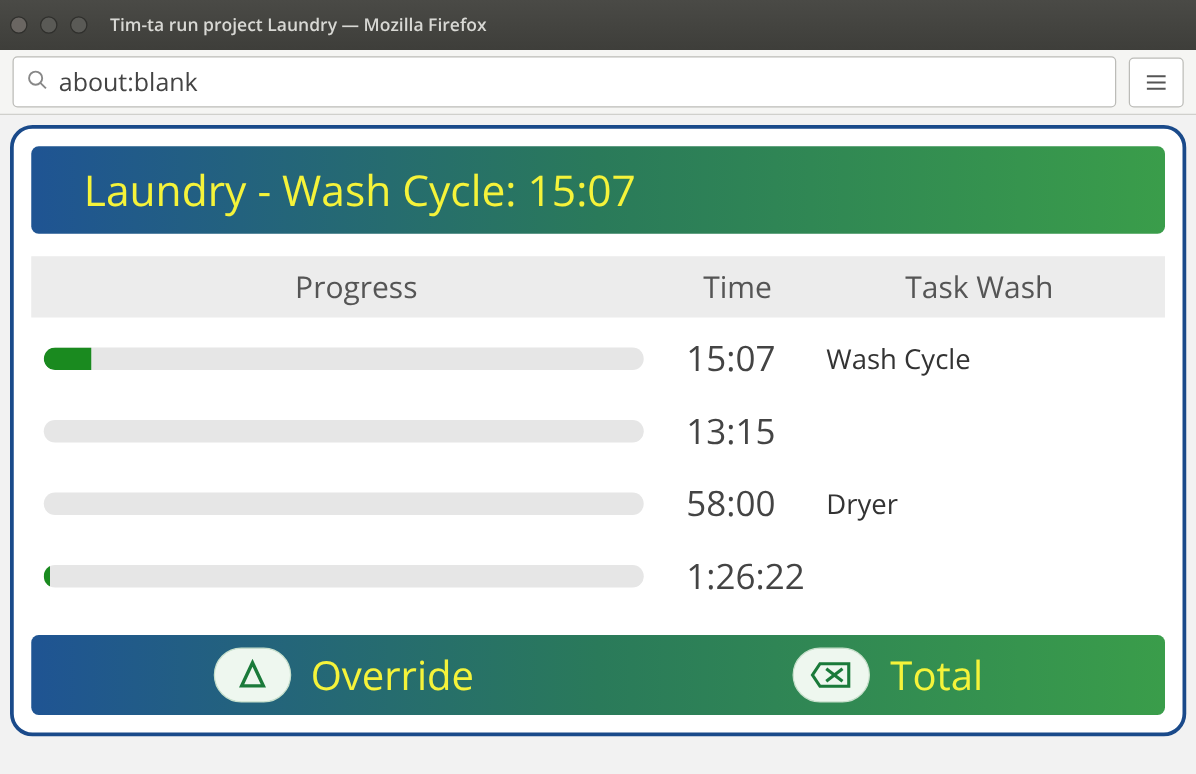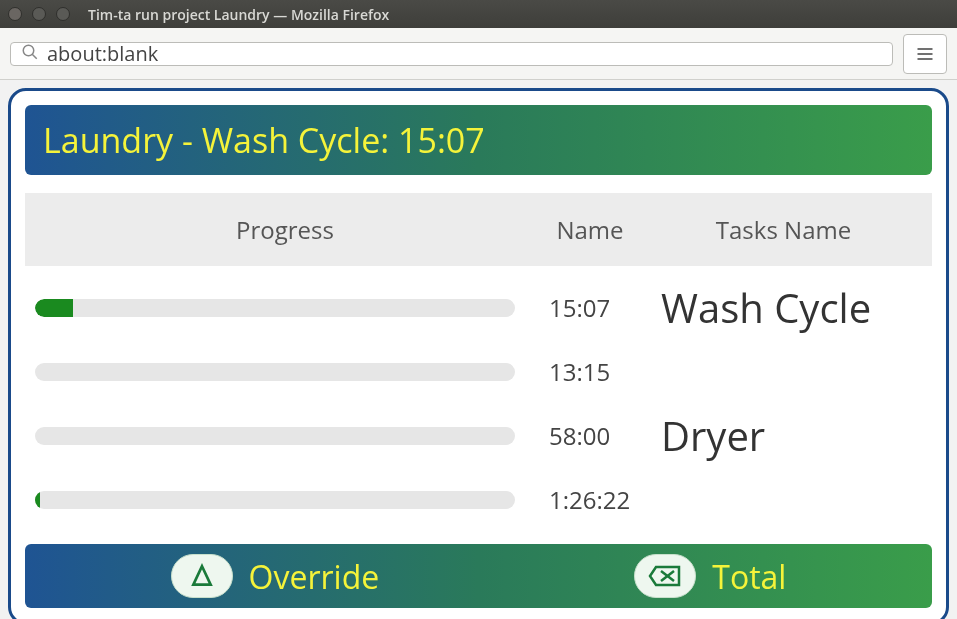--- a/index.html
+++ b/index.html
@@ -4,21 +4,21 @@
 <style>
   * { box-sizing: border-box; margin: 0; padding: 0; }
   body {
     font-family: "Open Sans", "Segoe UI", Arial, sans-serif;
     background: #f2f2f2;
     width: 957px;
     height: 619px;
     overflow: hidden;
   }
   .titlebar {
-    height: 28px;
+    height: 40px;
     background: linear-gradient(to bottom, #4a4a46, #3e3e3a);
     display: flex;
     align-items: center;
     padding: 0 8px;
     gap: 10px;
   }
   .tb-circle {
     width: 14px; height: 14px; border-radius: 50%;
     background: #5a5a56; border: 1px solid #2f2f2c;
     display: inline-block;
@@ -31,21 +31,21 @@
     height: 52px;
     background: #f5f5f3;
     border-bottom: 1px solid #d0d0cc;
     display: flex;
     align-items: center;
     padding: 6px 10px;
     gap: 10px;
   }
   .urlbar {
     flex: 1;
-    height: 24px;
+    height: 41px;
     background: #fff;
     border: 1px solid #bcbcb8;
     border-radius: 4px;
     display: flex;
     align-items: center;
     padding: 0 10px;
     gap: 8px;
     color: #444;
     font-size: 20px;
   }
@@ -70,41 +70,42 @@
   }
   .gradient-bar {
     background: linear-gradient(to right, #1f5493, #2a7a5a, #3a9d4a);
     border-radius: 6px;
     padding: 12px 18px;
   }
   .card-title {
     color: #f5f33a;
     font-size: 34px;
     font-weight: 400;
+    margin-left: 24px;
   }
   .table {
     margin-top: 18px;
   }
   .thead {
     display: flex;
     background: #ececec;
-    padding: 20px 10px;
+    padding: 8px 10px;
     font-size: 24px;
     color: #555;
   }
   .col-prog { flex: 0 0 500px; text-align: center; }
   .col-time { flex: 0 0 110px; text-align: center; }
   .col-name { flex: 1; text-align: center; }
   .row {
     display: flex;
     align-items: center;
     padding: 14px 10px 6px 10px;
   }
-  .row .col-time { text-align: left; padding-left: 14px; font-size: 24px; color: #444; }
-  .row .col-name { text-align: left; padding-left: 16px; font-size: 40px; color: #333; }
+  .row .col-time { text-align: left; padding-left: 14px; font-size: 28px; color: #444; }
+  .row .col-name { text-align: left; padding-left: 16px; font-size: 22px; color: #333; }
   .pbar {
     height: 18px;
     background: #e6e6e6;
     border-radius: 9px;
     position: relative;
     overflow: hidden;
     width: 480px;
   }
   .pfill {
     position: absolute; left:0; top:0; bottom:0;
@@ -166,22 +167,22 @@
 
 <div class="content">
   <div class="card">
     <div class="gradient-bar">
       <div class="card-title">Laundry - Wash Cycle: 15:07</div>
     </div>
 
     <div class="table">
       <div class="thead">
         <div class="col-prog">Progress</div>
-        <div class="col-time">Name</div>
-        <div class="col-name">Tasks Name</div>
+        <div class="col-time">Time</div>
+        <div class="col-name">Task Wash</div>
       </div>
 
       <div class="row">
         <div class="col-prog">
             <div class="pbar">
               <div class="pfill" style="width:8%"></div>
             </div>
           </div>
         <div class="col-time">15:07</div>
         <div class="col-name">Wash Cycle</div>

